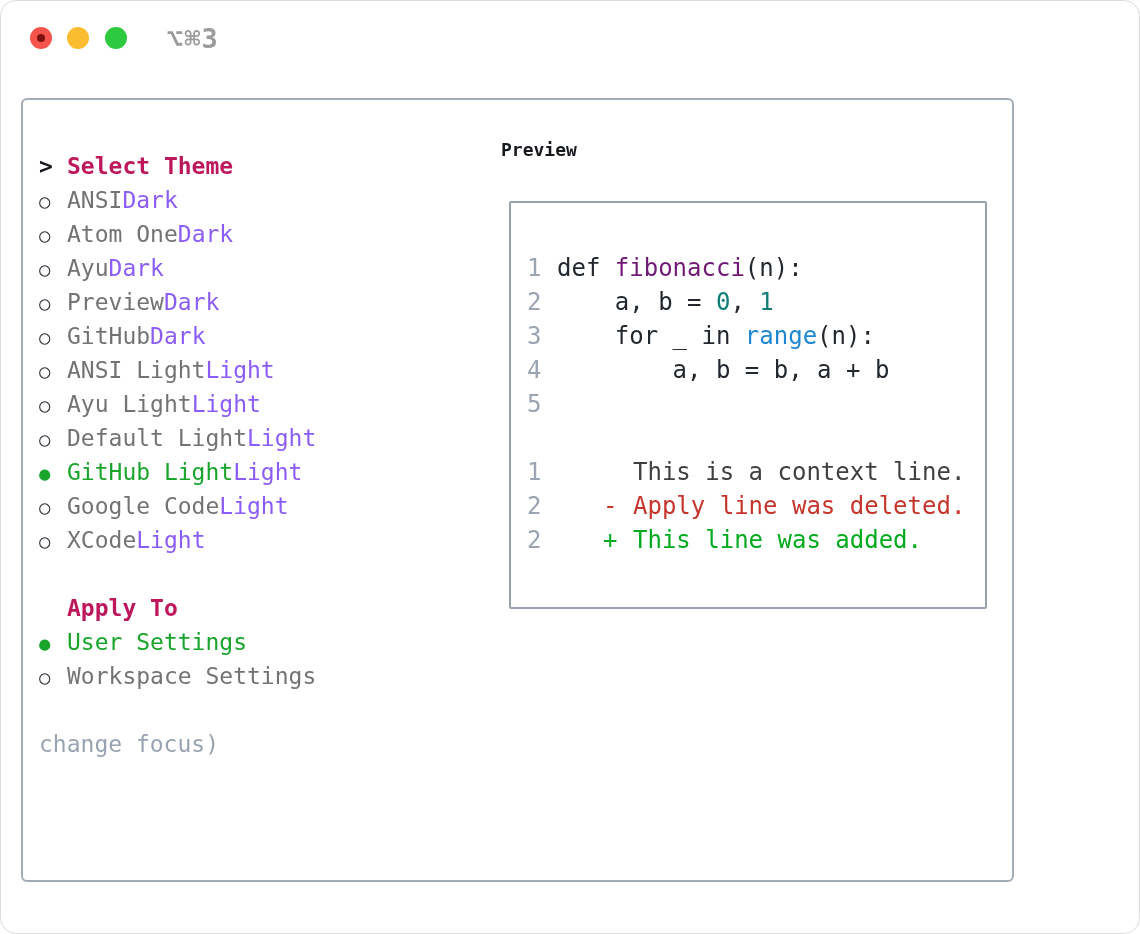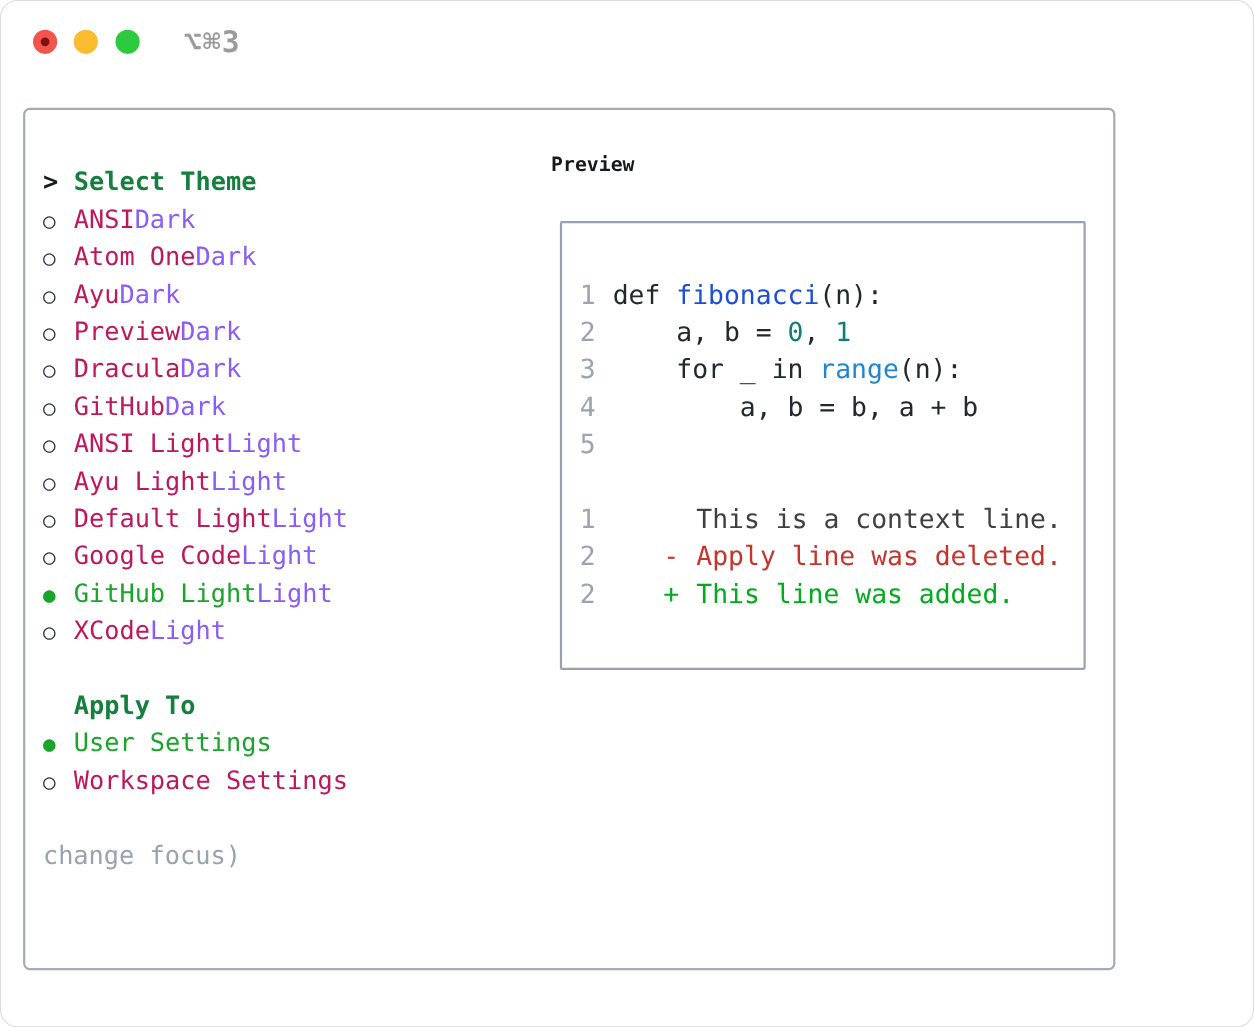--- a/index.html
+++ b/index.html
@@ -28,24 +28,24 @@
   
   .panel{
     position:absolute;left:20px;top:97px;width:993px;height:784px;
     border:2px solid #a3abb7;border-radius:6px;background:#ffffff;
   }
   
   .left-col{position:absolute;left:38px;top:148px;width:440px;font-size:23px;color:#2b3138;}
   .row{height:34px;line-height:34px;white-space:pre;}
   .gutter{display:inline-block;width:28px;}
   .prompt{display:inline-block;width:28px;font-weight:bold;color:#16191d;}
-  .hdr{font-weight:bold;color:#15803d;}
+  .hdr{font-weight:bold;color:#be185d;}
   .bullet{display:inline-block;width:28px;color:#2f353c;font-size:19px;}
   .bullet.sel{color:#19a42c;}
-  .t-name{color:#be185d;}
+  .t-name{color:#737373;}
   .t-name.sel{color:#19a42c;}
   .t-variant{color:#8b5cf6;}
   .spacer{height:34px;}
   .help{color:#98a3b1;}
   
   .preview-title{
     position:absolute;left:500px;top:132px;height:34px;line-height:34px;
     font-size:18px;font-weight:bold;color:#16191d;
   }
   .preview-box{
@@ -53,21 +53,21 @@
     border:2px solid #98a1ad;border-radius:2px;background:#ffffff;
     padding:48px 0 0 16px;font-size:24px;
   }
   .crow,.drow{height:34px;line-height:34px;display:flex;white-space:pre;}
   .lnum{flex:0 0 30px;color:#9aa4b2;}
   .dlnum{flex:0 0 76px;color:#9aa4b2;}
   .dmark{flex:0 0 30px;}
   .ctext{white-space:pre;color:#23282e;}
   .tok{white-space:pre;}
   .tok.base{color:#23282e;}
-  .tok.func{color:#1d4ed8;}
+  .tok.func{color:#701a75;}
   .tok.builtin{color:#1f87d2;}
   .tok.num{color:#0e7d75;}
   .dtext.context,.dmark.context{color:#404040;}
   .dtext.deleted,.dmark.deleted{color:#c5352c;}
   .dtext.added,.dmark.added{color:#01ab1d;}
 </style>
 </head>
 <body>
 
 <div class="window">
@@ -81,27 +81,26 @@
 
   <div class="panel"></div>
 
   <div class="left-col">
     <div class="row"><span class="prompt">&gt;</span><span class="hdr">Select Theme</span></div>
 
     <div class="row"><span class="bullet">○</span><span class="t-name">ANSI</span><span class="t-variant">Dark</span></div>
     <div class="row"><span class="bullet">○</span><span class="t-name">Atom One</span><span class="t-variant">Dark</span></div>
     <div class="row"><span class="bullet">○</span><span class="t-name">Ayu</span><span class="t-variant">Dark</span></div>
     <div class="row"><span class="bullet">○</span><span class="t-name">Preview</span><span class="t-variant">Dark</span></div>
-    <div class="row"><span class="bullet">○</span><span class="t-name">Dracula</span><span class="t-variant">Dark</span></div>
     <div class="row"><span class="bullet">○</span><span class="t-name">GitHub</span><span class="t-variant">Dark</span></div>
     <div class="row"><span class="bullet">○</span><span class="t-name">ANSI Light</span><span class="t-variant">Light</span></div>
     <div class="row"><span class="bullet">○</span><span class="t-name">Ayu Light</span><span class="t-variant">Light</span></div>
     <div class="row"><span class="bullet">○</span><span class="t-name">Default Light</span><span class="t-variant">Light</span></div>
+    <div class="row"><span class="bullet sel">●</span><span class="t-name sel">GitHub Light</span><span class="t-variant">Light</span></div>
     <div class="row"><span class="bullet">○</span><span class="t-name">Google Code</span><span class="t-variant">Light</span></div>
-    <div class="row"><span class="bullet sel">●</span><span class="t-name sel">GitHub Light</span><span class="t-variant">Light</span></div>
     <div class="row"><span class="bullet">○</span><span class="t-name">XCode</span><span class="t-variant">Light</span></div>
 
     <div class="spacer"></div>
 
     <div class="row"><span class="gutter"></span><span class="hdr">Apply To</span></div>
     <div class="row"><span class="bullet sel">●</span><span class="t-name sel">User Settings</span></div>
     <div class="row"><span class="bullet">○</span><span class="t-name">Workspace Settings</span></div>
 
     <div class="spacer"></div>
 

